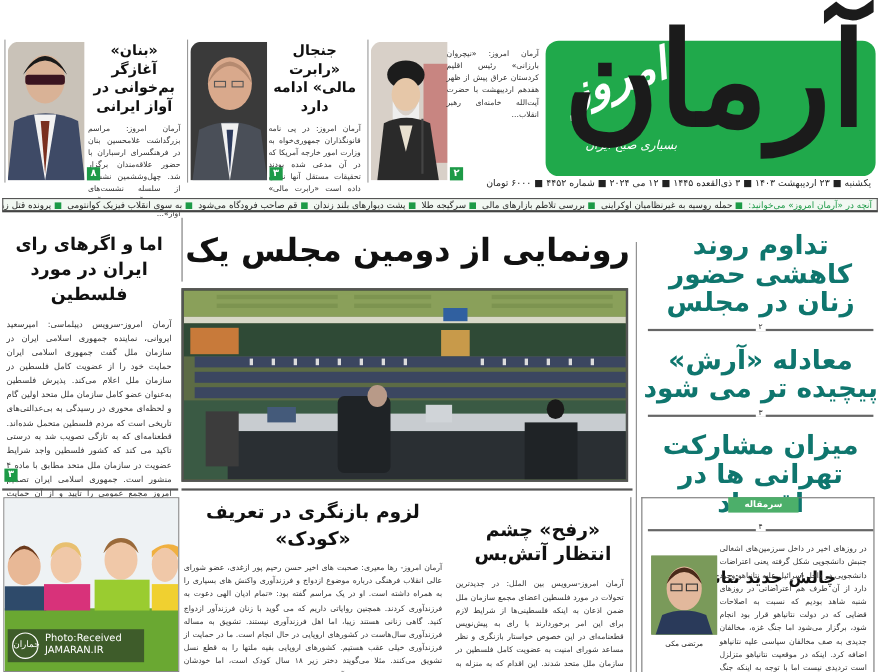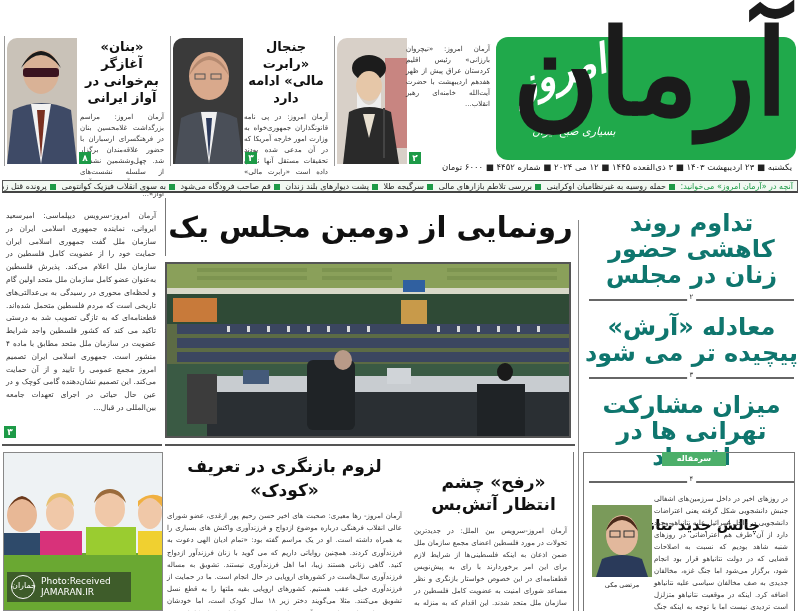--- a/index.html
+++ b/index.html
@@ -211,20 +211,21 @@
     <rect x="140" y="96" width="48" height="70" rx="6" fill="#1f2326"></rect>
     <ellipse cx="176" cy="96" rx="9" ry="10" fill="#b89a88"></ellipse>
     <rect x="310" y="120" width="48" height="52" fill="#1f2326"></rect>
     <ellipse cx="338" cy="108" rx="8" ry="9" fill="#1a1a1a"></ellipse>
     <rect x="220" y="104" width="24" height="16" fill="#d0d4d8"></rect>
     <rect x="76" y="106" width="26" height="14" fill="#445a7a"></rect>
   </svg>
 </div>
 
 <div class="lcol">
+  <div class="hl">اما و اگرهای رای ایران در مورد فلسطین</div>
   <div class="body">آرمان امروز-سرویس دیپلماسی: امیرسعید ایروانی، نماینده جمهوری اسلامی ایران در سازمان ملل گفت جمهوری اسلامی ایران حمایت خود را از عضویت کامل فلسطین در سازمان ملل اعلام می‌کند. پذیرش فلسطین به‌عنوان عضو کامل سازمان ملل متحد اولین گام و لحظه‌ای محوری در رسیدگی به بی‌عدالتی‌های تاریخی است که مردم فلسطین متحمل شده‌اند. قطعنامه‌ای که به تازگی تصویب شد به درستی تاکید می کند که کشور فلسطین واجد شرایط عضویت در سازمان ملل متحد مطابق با ماده ۴ منشور است. جمهوری اسلامی ایران تصمیم امروز مجمع عمومی را تایید و از آن حمایت می‌کند. این تصمیم نشان‌دهنده گامی کوچک و در عین حال حیاتی در اجرای تعهدات جامعه بین‌المللی در قبال...</div>
   <span class="badge">۳</span>
 </div>
 
 <div class="hsep" style="left:2px; top:444px; width:160px;"></div>
 <div class="hsep" style="left:165px; top:444px; width:410px;"></div>
 
 <div class="kids-photo">
   <svg width="158" height="157" viewBox="0 0 158 157">
     <rect width="158" height="157" fill="#eef2f4"></rect>

